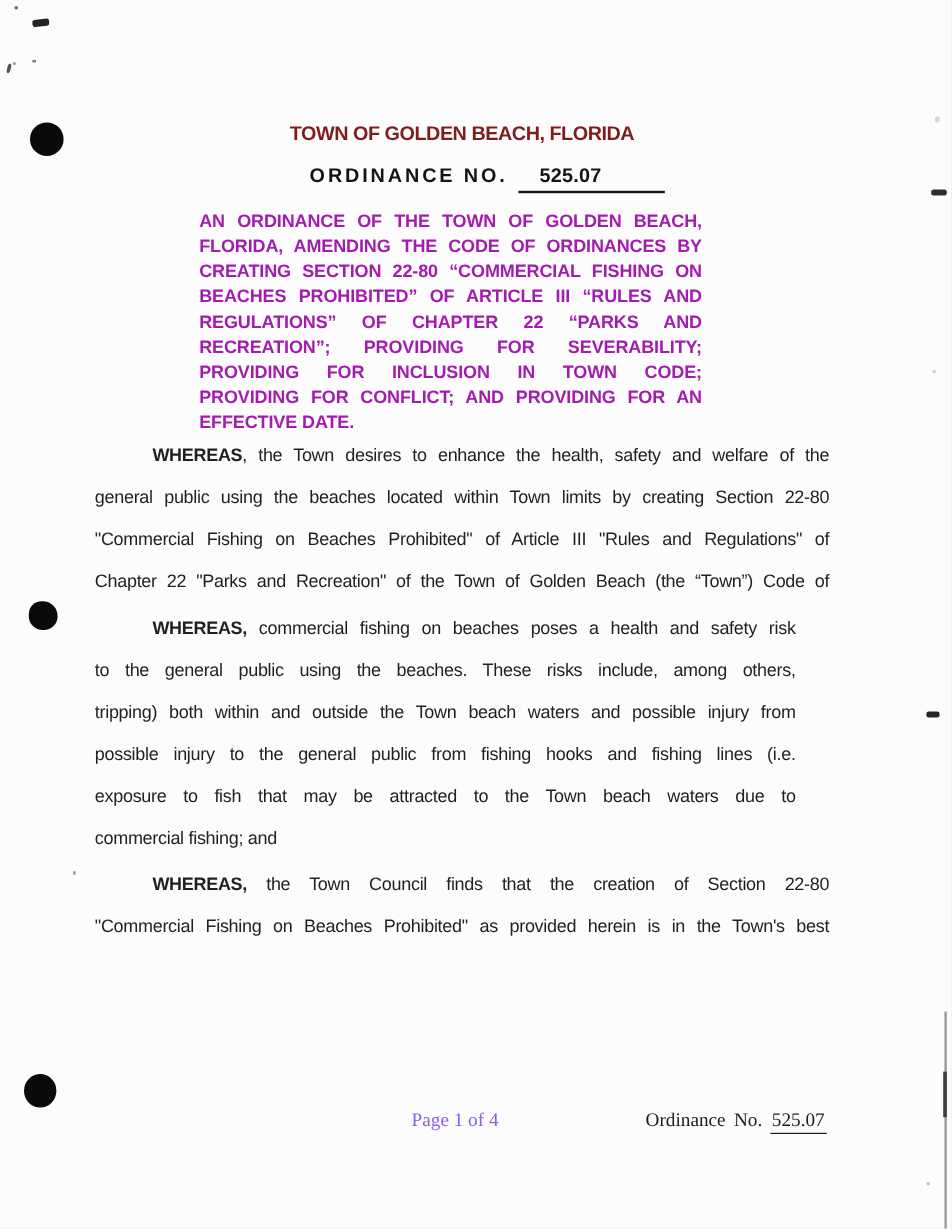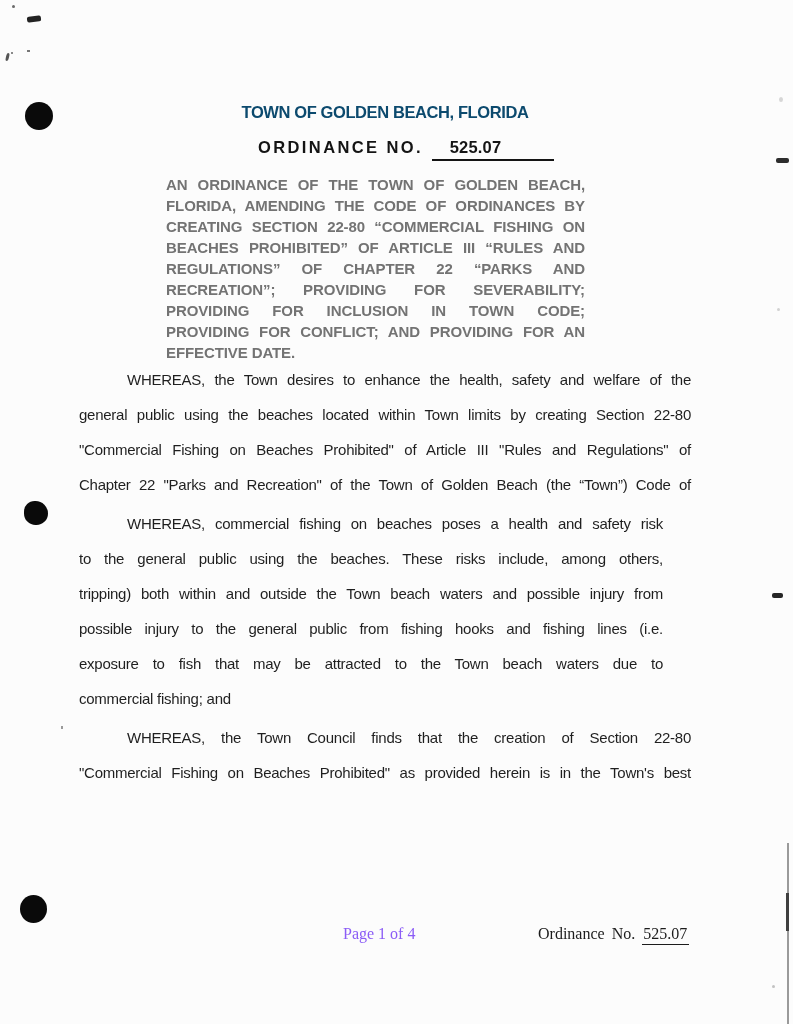--- a/index.html
+++ b/index.html
@@ -9,49 +9,49 @@
     width:793px;height:1024px;
     background:#fcfcfc;
     overflow:hidden;
     font-family:"Liberation Sans",sans-serif;
     color:#1f1f1f;
   }
   
   .doc-title{
     position:absolute;top:103px;left:79px;width:612px;
     text-align:center;font-weight:bold;font-size:16.5px;
-    letter-spacing:-0.4px;color:#0c4a6e;white-space:nowrap;
+    letter-spacing:-0.4px;color:#7f1d1d;white-space:nowrap;
   }
   .ord-line{
     position:absolute;top:138px;left:258px;
     font-weight:bold;font-size:16.5px;color:#141414;white-space:nowrap;
   }
   .ord-line .ord-label{letter-spacing:2.4px;}
   .ord-line .ord-num{
     display:inline-block;width:122px;box-sizing:border-box;
     margin-left:4px;padding:0 0 2px 18px;
     border-bottom:2px solid #141414;letter-spacing:0.2px;
   }
   
   .summary{
     position:absolute;top:174px;left:166px;width:419px;
     font-weight:bold;font-size:15px;line-height:21px;
-    color:#737373;letter-spacing:-0.1px;
+    color:#a21caf;letter-spacing:-0.1px;
   }
   
   .body-text{
     position:absolute;top:362px;left:79px;width:612px;
     font-size:15px;line-height:35px;letter-spacing:-0.25px;
   }
   .para{margin:0 0 4px 0;}
   .para.narrow{padding-right:28px;}
   .jline{text-align:justify;text-align-last:justify;white-space:normal;}
   .jline.last{text-align-last:left;}
   .jline.indent{padding-left:48px;}
-  .lead{font-weight:normal;}
+  .lead{font-weight:bold;}
   
   .footer-page{
     position:absolute;top:925px;left:343px;
     font-family:"Liberation Serif",serif;font-size:16px;color:#8b5cf6;
   }
   .footer-ord{
     position:absolute;top:925px;left:538px;
     font-family:"Liberation Serif",serif;font-size:16px;color:#1c1c1c;
     word-spacing:3px;white-space:nowrap;
   }

